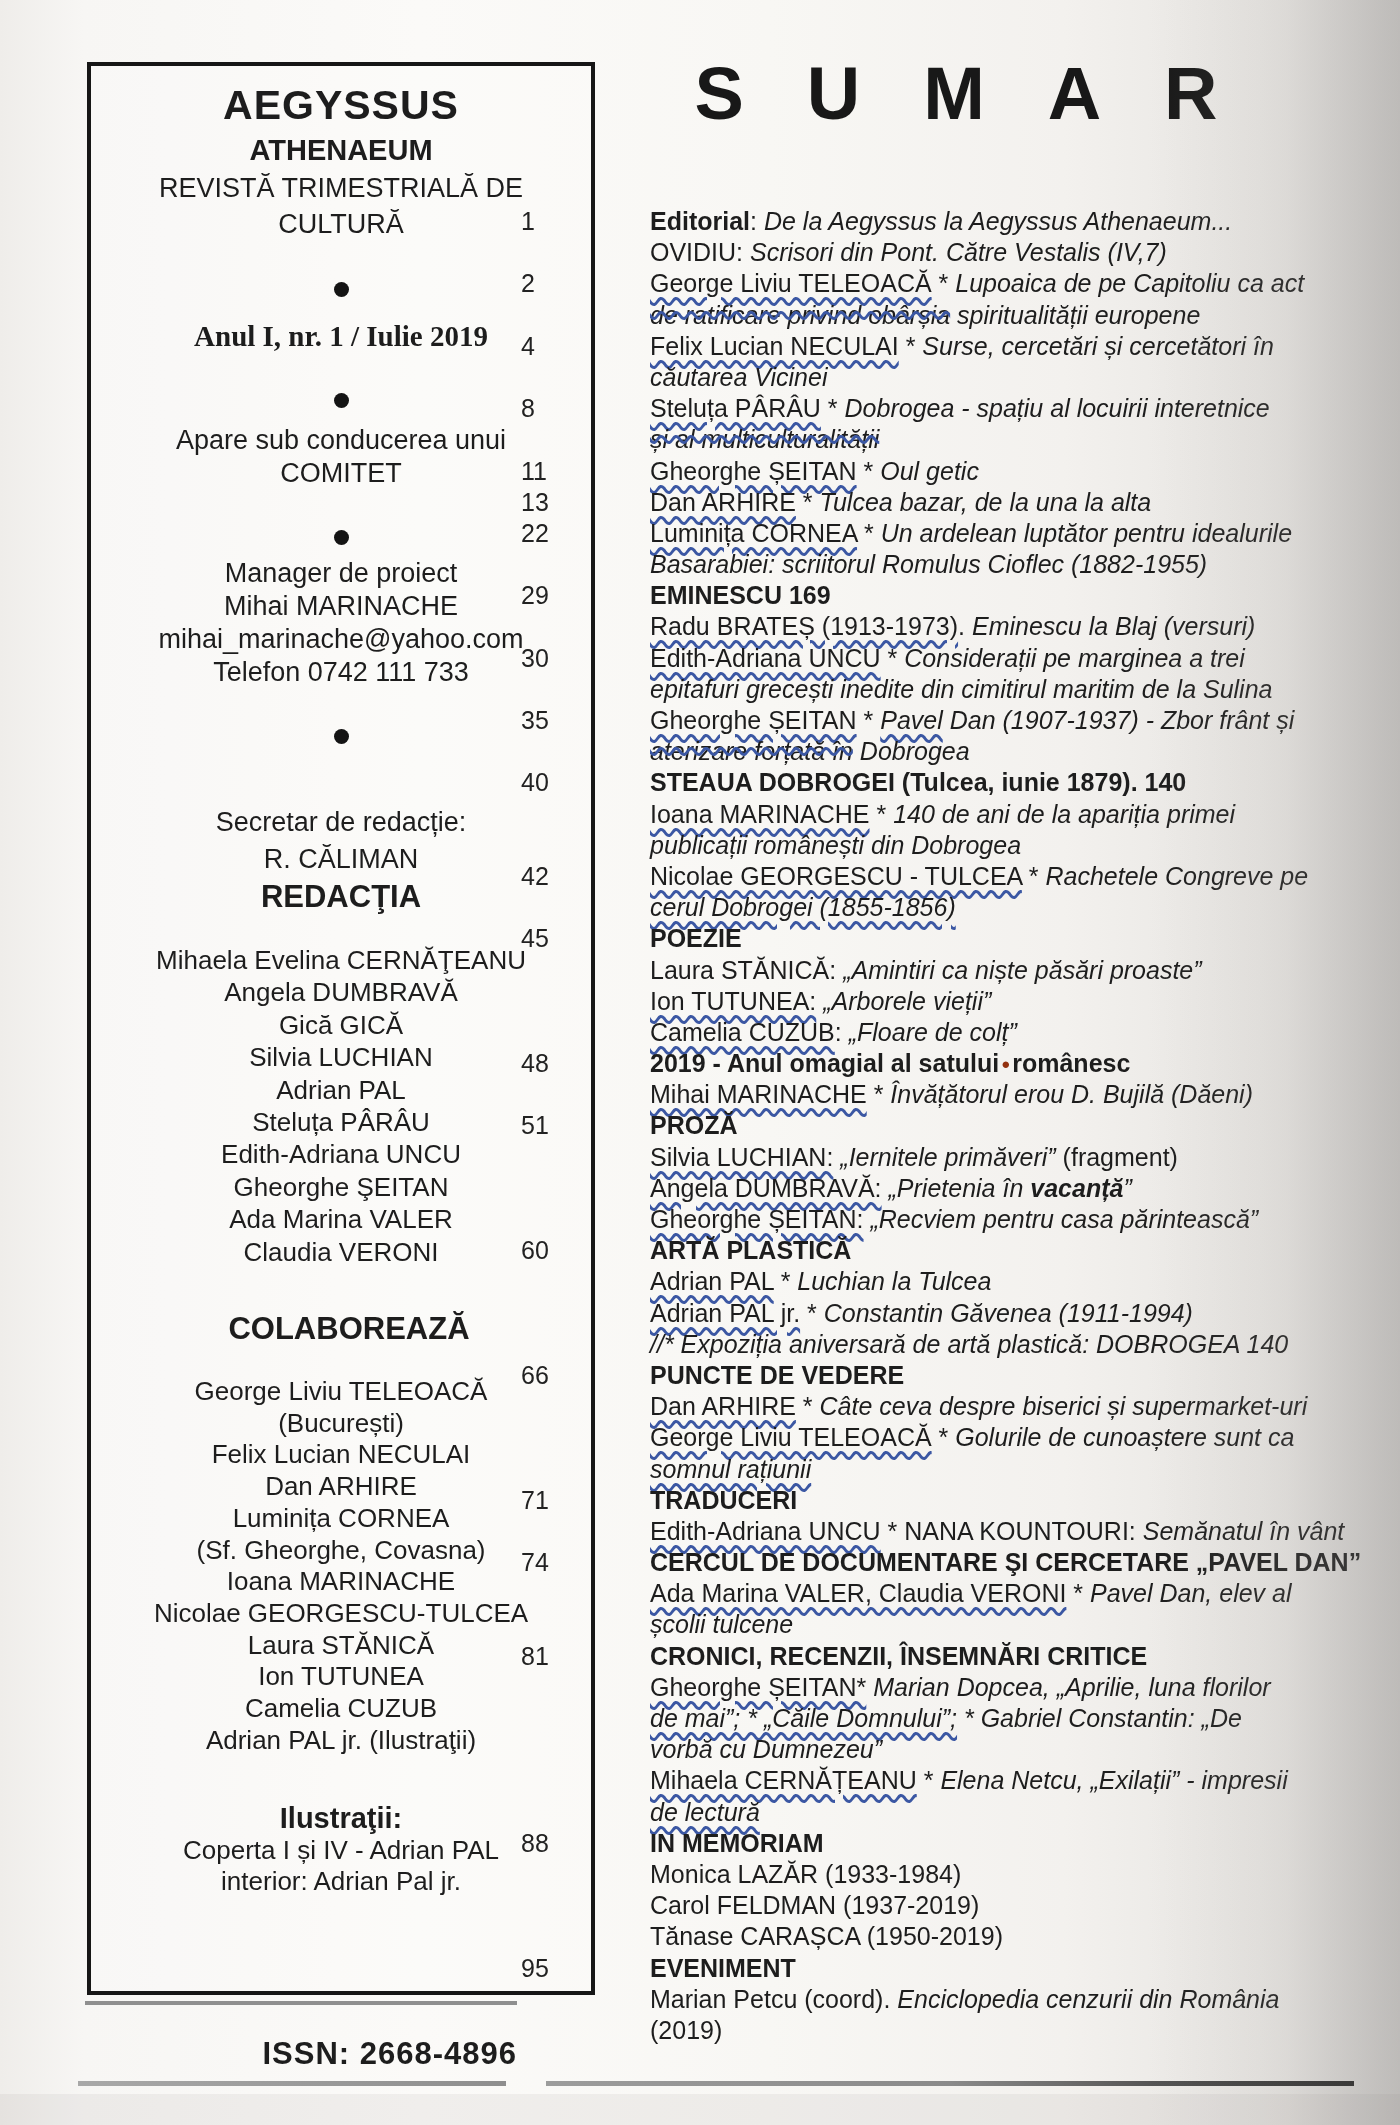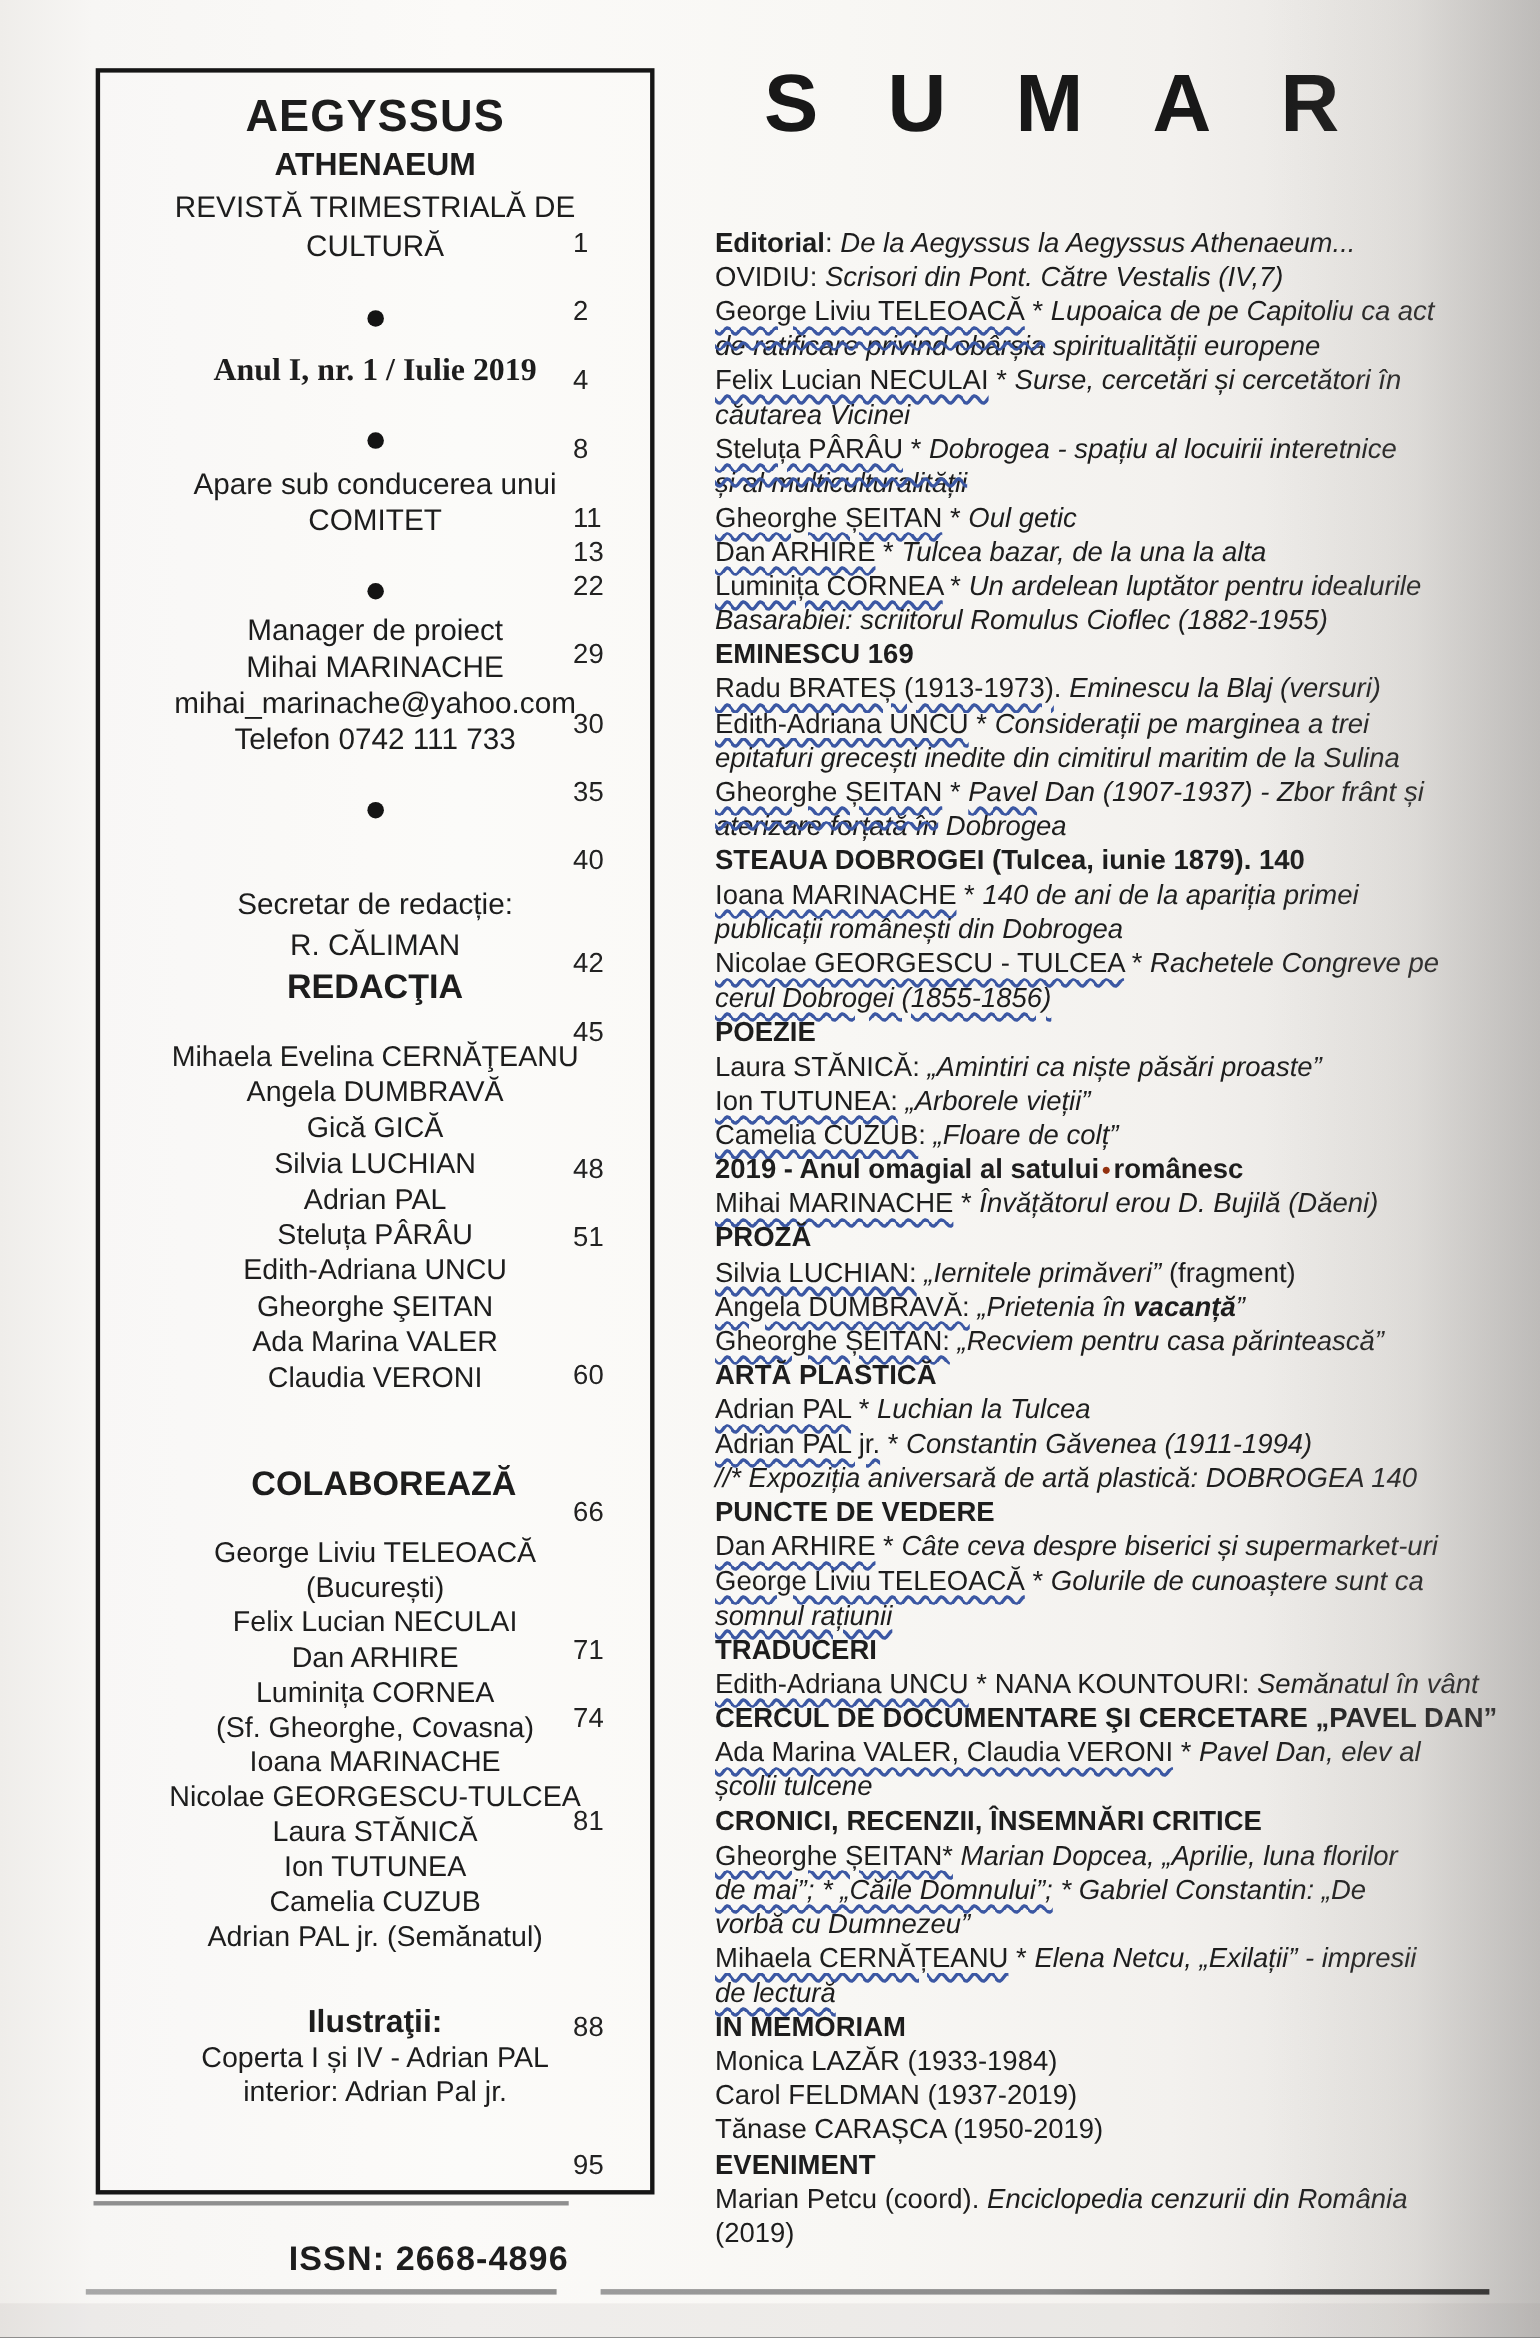--- a/index.html
+++ b/index.html
@@ -18,21 +18,21 @@
   .sb-sub{font-size:29px;line-height:40px;font-weight:bold;}
   #tagline{font-size:27px;line-height:36px;}
   .masthead .sb-bullet{width:15px;height:15px;border-radius:50%;background:#141414;margin:40px auto 0;}
   .sb-issue{margin-top:22px;font-size:29px;line-height:34px;font-weight:bold;font-family:Liberation Serif, serif;}
   #leadership{margin-top:16px;font-size:27px;line-height:33px;}
   #manager{margin-top:12px;font-size:27px;line-height:33px;}
   #secretary{margin-top:60px;font-size:27px;line-height:37px;}
   .sec-h{font-weight:bold;}
   .sec-0 .sec-h{font-size:31px;line-height:38px;}
   .sec-0 .names{margin-top:28px;font-size:26px;line-height:32.4px;}
-  .sec-1 .sec-h{margin-top:62px;font-size:31px;line-height:38px;padding-left:16px;}
+  .sec-1 .sec-h{margin-top:42px;font-size:31px;line-height:38px;padding-left:16px;}
   .sec-1 .names{margin-top:28px;font-size:26px;line-height:31.7px;}
   .sec-2 .sec-h{margin-top:44px;font-size:29px;line-height:34px;}
   .sec-2 .names{margin-top:0;font-size:26px;line-height:31px;}
   .issn{position:absolute;left:87px;top:2036px;width:430px;text-align:right;
     font-weight:bold;font-size:31px;letter-spacing:1px;}
 
   
   .sumar{position:absolute;left:521px;top:52px;width:870px;margin:0;text-align:center;
     font-size:74px;line-height:84px;font-weight:bold;letter-spacing:0.85em;white-space:nowrap;color:#181818;}
   .sumar span{margin-right:-0.85em;}
@@ -111,21 +111,21 @@
             <div class="nm">(București)</div>
             <div class="nm">Felix Lucian NECULAI</div>
             <div class="nm">Dan ARHIRE</div>
             <div class="nm">Luminița CORNEA</div>
             <div class="nm">(Sf. Gheorghe, Covasna)</div>
             <div class="nm">Ioana MARINACHE</div>
             <div class="nm">Nicolae GEORGESCU-TULCEA</div>
             <div class="nm">Laura STĂNICĂ</div>
             <div class="nm">Ion TUTUNEA</div>
             <div class="nm">Camelia CUZUB</div>
-            <div class="nm">Adrian PAL jr. (Semănatul)</div>
+            <div class="nm">Adrian PAL jr. (Ilustraţii)</div>
           </div>
         </div>
         <div class="sb-section sec-2">
           <div class="sec-h">Ilustraţii:</div>
           <div class="names">
             <div class="nm">Coperta I și IV - Adrian PAL</div>
             <div class="nm">interior: Adrian Pal jr.</div>
           </div>
         </div>
       </div>

